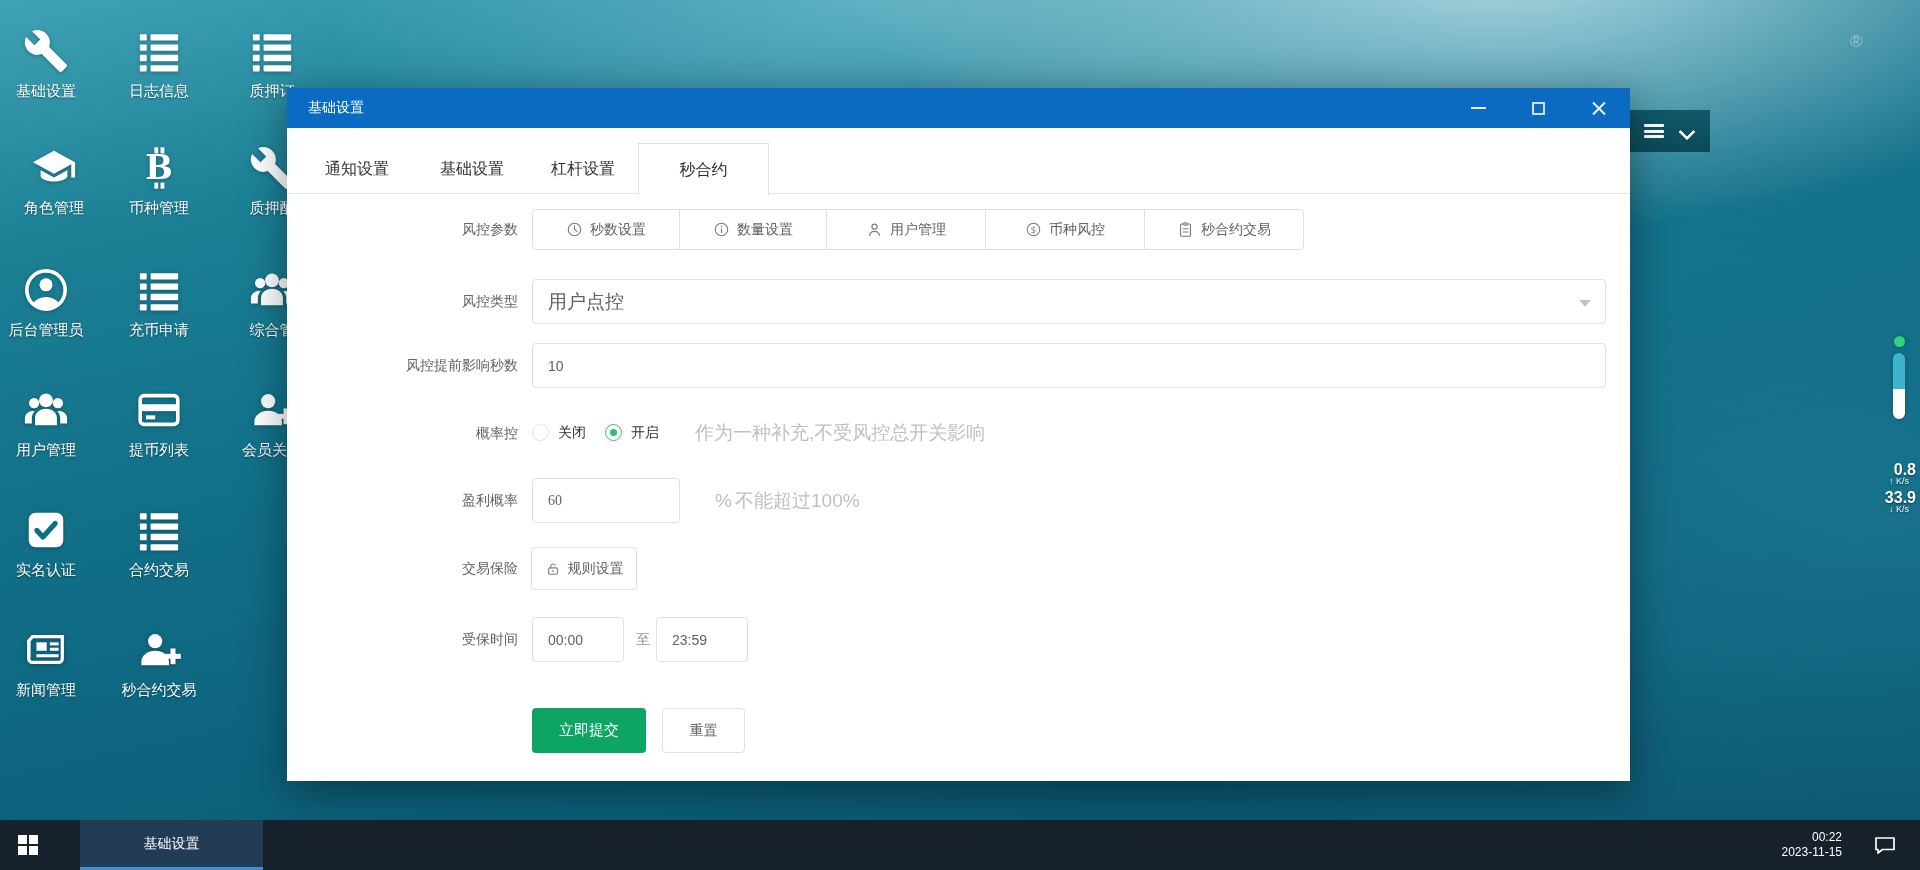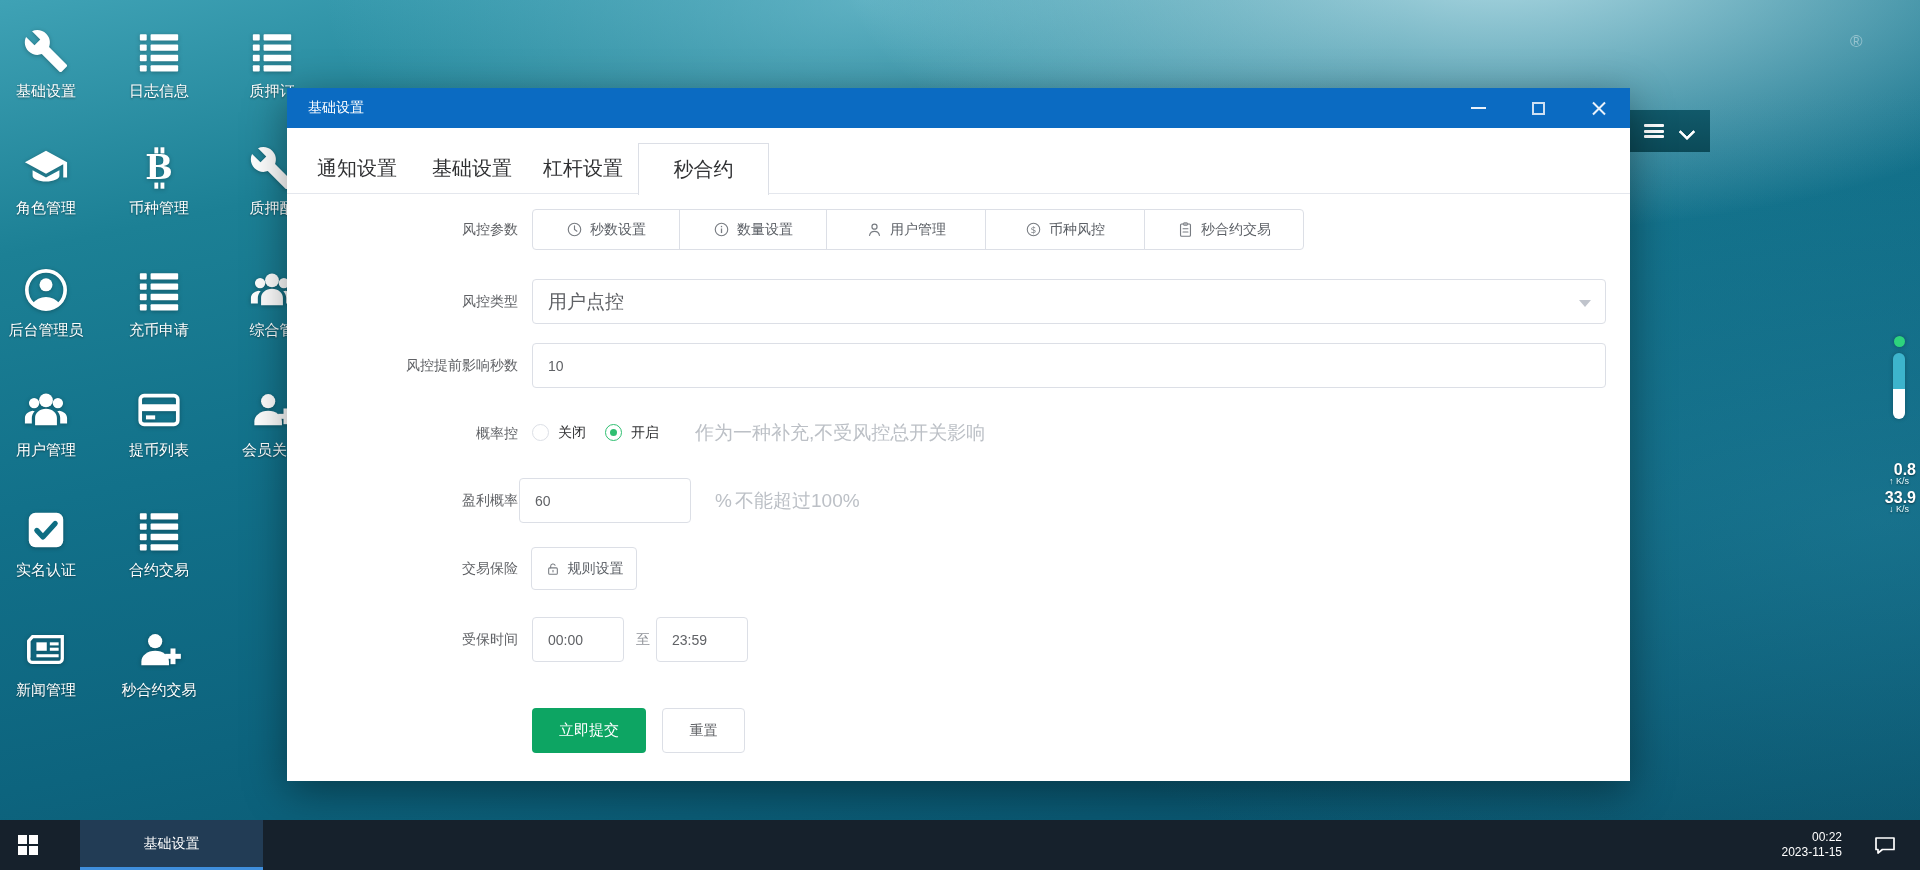--- a/index.html
+++ b/index.html
@@ -53,21 +53,21 @@
   .wbtn { width:60px; height:40px; display:flex; align-items:center; justify-content:center; cursor:pointer; }
   .ic-min { width:15px; height:2px; background:#eaf2fb; }
   .ic-max { width:13px; height:13px; border:2px solid #cfe0f2; }
   .ic-close { position:relative; width:15px; height:15px; }
   .ic-close::before,.ic-close::after { content:""; position:absolute; left:7px; top:-1px; width:2px; height:17px; background:#eaf2fb; }
   .ic-close::before { transform:rotate(45deg);} .ic-close::after { transform:rotate(-45deg);}
 
   
   .tabbar { position:absolute; left:0; top:55px; width:100%; height:51px; border-bottom:1px solid #e4e7ed; }
   .tab { position:absolute; top:0; height:51px; line-height:51px; transform:translateX(-50%);
-         font-size:20px; color:#303133; cursor:pointer; white-space:nowrap; }
+         font-size:16px; color:#303133; cursor:pointer; white-space:nowrap; }
   .tab-active-box { position:absolute; left:351px; top:55px; width:131px; height:52px; background:#fff;
          border:1px solid #dcdfe6; border-bottom:none; z-index:2; }
   .tab-active-box .tab { left:50%; top:0; }
 
   
   .frow { position:absolute; left:0; width:100%; }
   .flabel { position:absolute; left:0; width:231px; text-align:right; font-size:14px; color:#606266; }
 
   .btn-group { position:absolute; left:245px; top:0; display:flex; }
   .gbtn { height:41px; background:#fff; border:1px solid #dcdfe6; margin-left:-1px;
@@ -246,21 +246,21 @@
       </svg>
     <span class="dlabel">日志信息</span>
   </div>
   <div class="dcell" style="left:227px;top:28px">
     <svg>
         <use href="#sym-list"></use>
       </svg>
     <span class="dlabel">质押订</span>
   </div>
 
-  <div class="dcell" style="left:1px;top:145px">
+  <div class="dcell" style="left:9px;top:145px">
     <svg>
         <use href="#sym-cap"></use>
       </svg>
     <span class="dlabel">角色管理</span>
   </div>
   <div class="dcell" style="left:114px;top:145px">
     <svg>
         <use href="#sym-btc"></use>
       </svg>
     <span class="dlabel">币种管理</span>
@@ -439,21 +439,21 @@
       </span>
       <span class="radio checked" style="position:absolute;left:318px;top:11px">
         <span class="rdot"></span>
         <span class="rlabel">开启</span>
       </span>
       <span class="fnote" style="position:absolute;left:408px;top:0;line-height:40px">作为一种补充,不受风控总开关影响</span>
     </div>
 
     <div class="frow" style="top:390px;height:45px">
       <span class="flabel" style="line-height:45px">盈利概率</span>
-      <input class="inp" style="position: absolute; left: 232px; width: 172px;" value="60">
+      <input class="inp" style="position: absolute; left: 245px; width: 148px; font-family: Liberation Serif, serif;" value="60">
       <span class="fnote" style="position:absolute;left:428px;line-height:45px">%</span>
       <span class="fnote" style="position:absolute;left:448px;line-height:45px">不能超过100%</span>
     </div>
 
     <div class="frow" style="top:459px;height:43px">
       <span class="flabel" style="line-height:43px">交易保险</span>
       <div class="obtn" style="left:244px;top:0;width:106px;height:43px">
         <svg>
             <use href="#sym-lock"></use>
           </svg>

